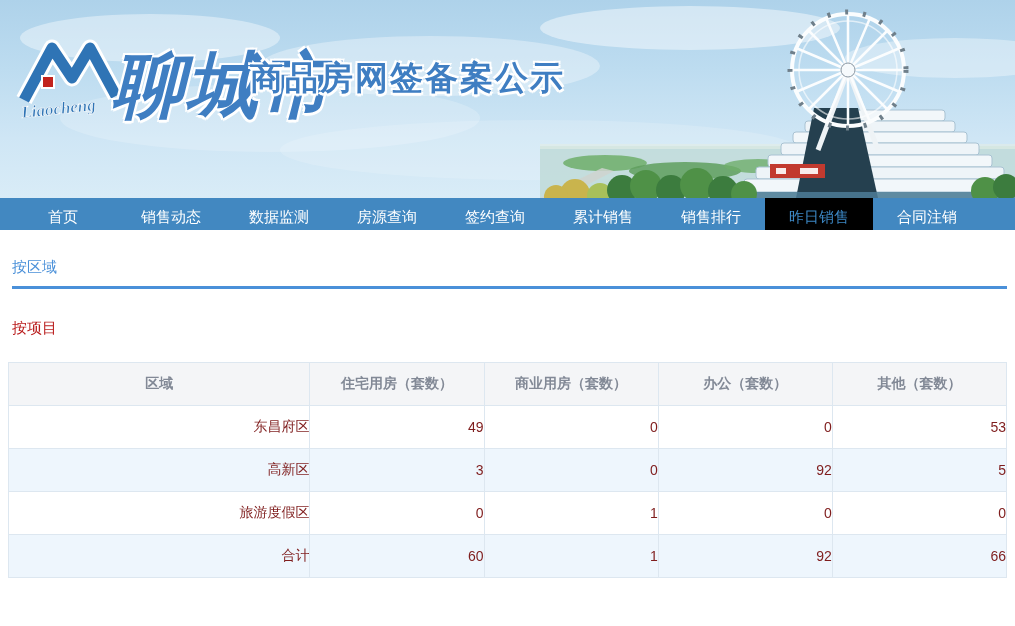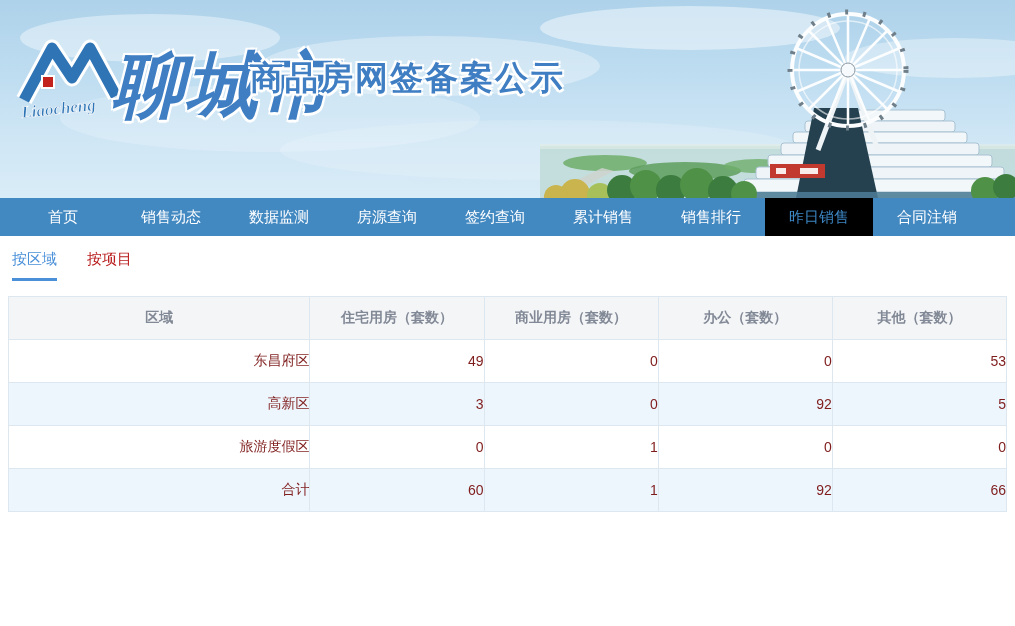--- a/index.html
+++ b/index.html
@@ -19,37 +19,37 @@
     letter-spacing:2px;
     text-shadow:-2px -2px 0 #fff,2px -2px 0 #fff,-2px 2px 0 #fff,2px 2px 0 #fff,0 3px 1px #fff;
   }
   .site-title {
     position:absolute; left:250px; top:56px;
     font-size:33px; font-weight:bold; color:#3f7ec2; letter-spacing:2px;
     text-shadow:-2px -2px 0 #fff,2px -2px 0 #fff,-2px 2px 0 #fff,2px 2px 0 #fff,0 3px 1px #fff;
   }
 
   
-  .nav { display:flex; height:38px; background:#4288c1; padding-left:9px; }
+  .nav { display:flex; height:32px; background:#4288c1; padding-left:9px; }
   .nav a {
     display:block; width:108px; line-height:38px; text-align:center;
     color:#fff; font-size:15px; text-decoration:none; cursor:pointer;
   }
   .nav a.active { background:#000000; color:#3c87c4; }
 
   
   .main { padding:0 8px; }
   .section-row { margin-top:20px; display:flex; justify-content:space-between; align-items:center; }
   .section-badge {
     background:#4a90c8; color:#fff; font-size:16px; padding:7px 16px; letter-spacing:1px;
   }
   .date-line { color:#2b4b6e; font-size:15px; padding-right:2px; }
   .date-line .val { margin-left:6px; }
 
-  .tabs { margin-top:14px; display:flex; gap:30px; padding-left:4px; }
+  .tabs { margin-top:28px; display:flex; gap:30px; padding-left:4px;flex-direction:column; }
   .tab { font-size:15px; color:#b91c1c; padding-bottom:9px; cursor:pointer; }
   .tab.active { color:#4a90d9; border-bottom:3px solid #4a90d9; }
 
   table.sales { width:100%; margin-top:15px; border-collapse:collapse; table-layout:fixed; }
   .sales th, .sales td {
     border:1px solid #dde7f0; height:43px; text-align:center;
     font-size:14px; font-weight:400; vertical-align:middle;
   }
   .sales th { background:#f4f5f7; color:#828996;font-weight:bold; }
   .sales td { color:#7f1d1d;text-align:right; }

